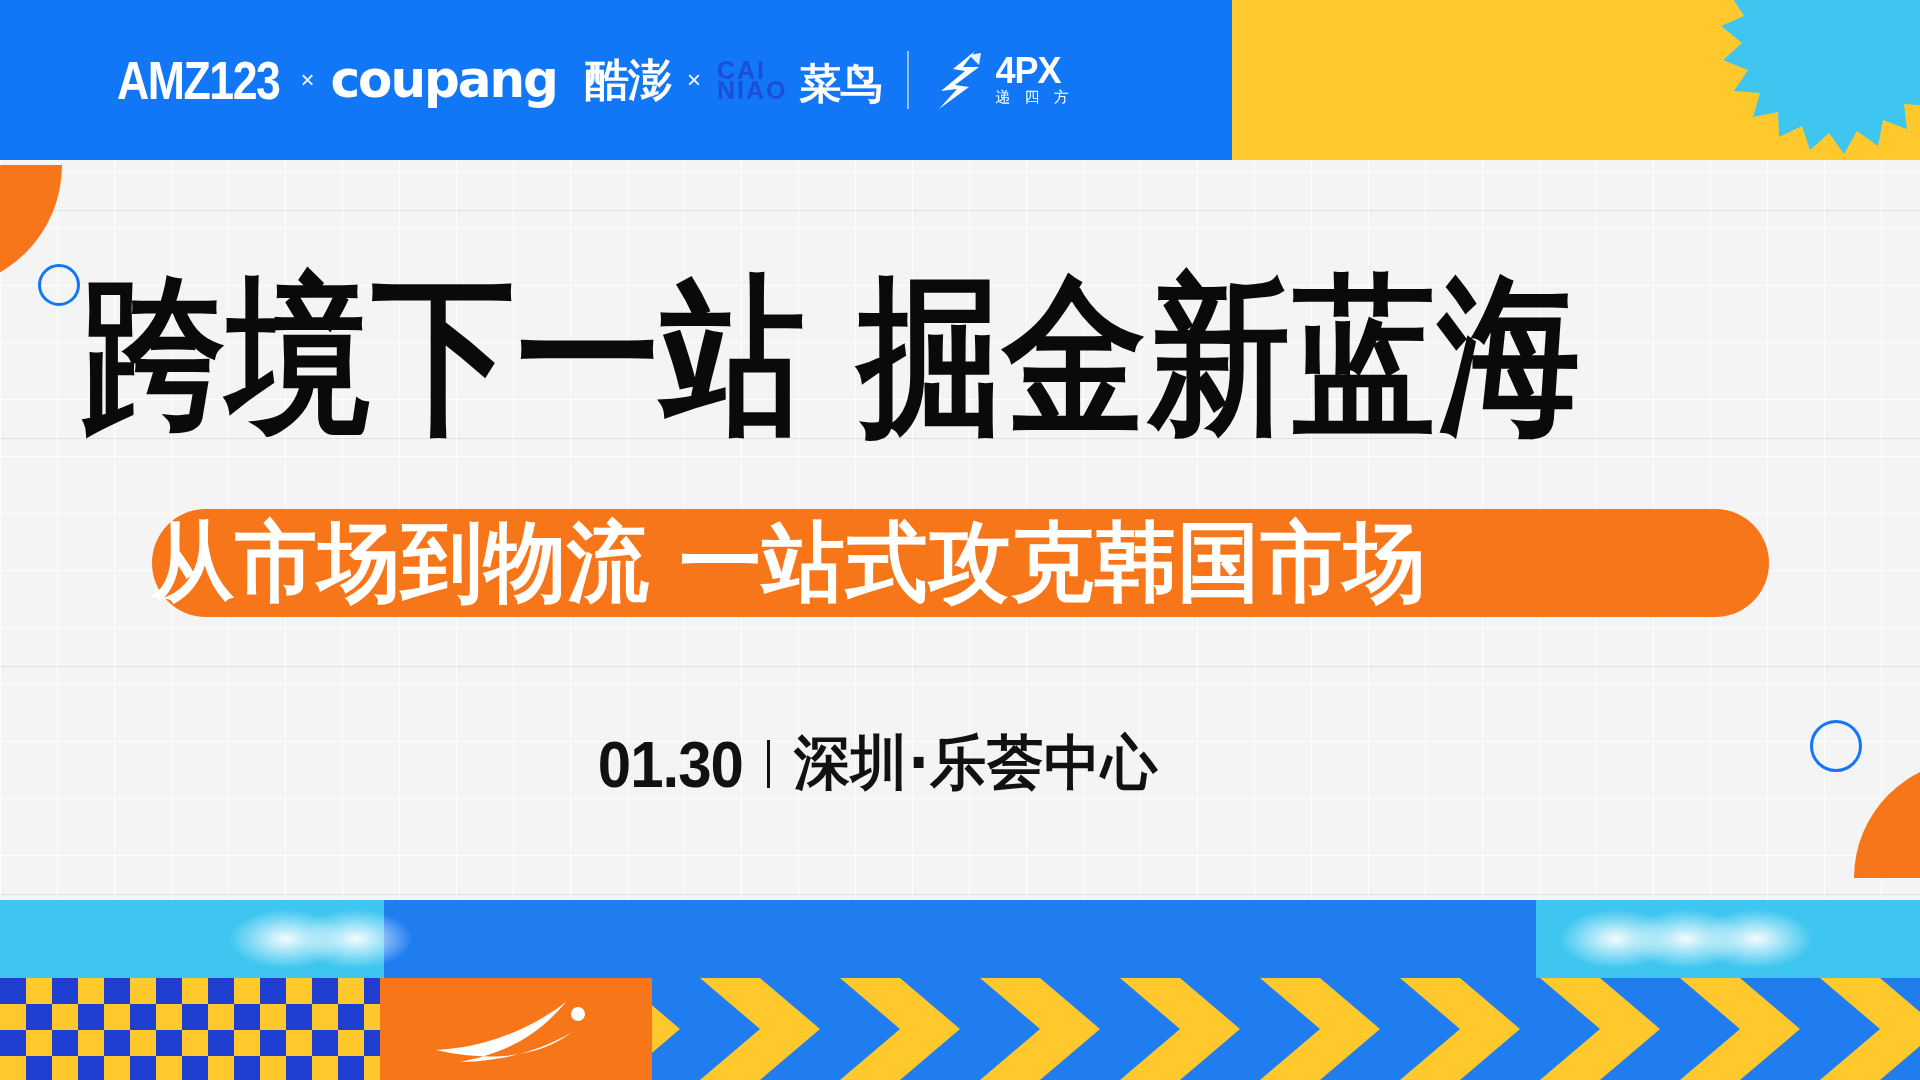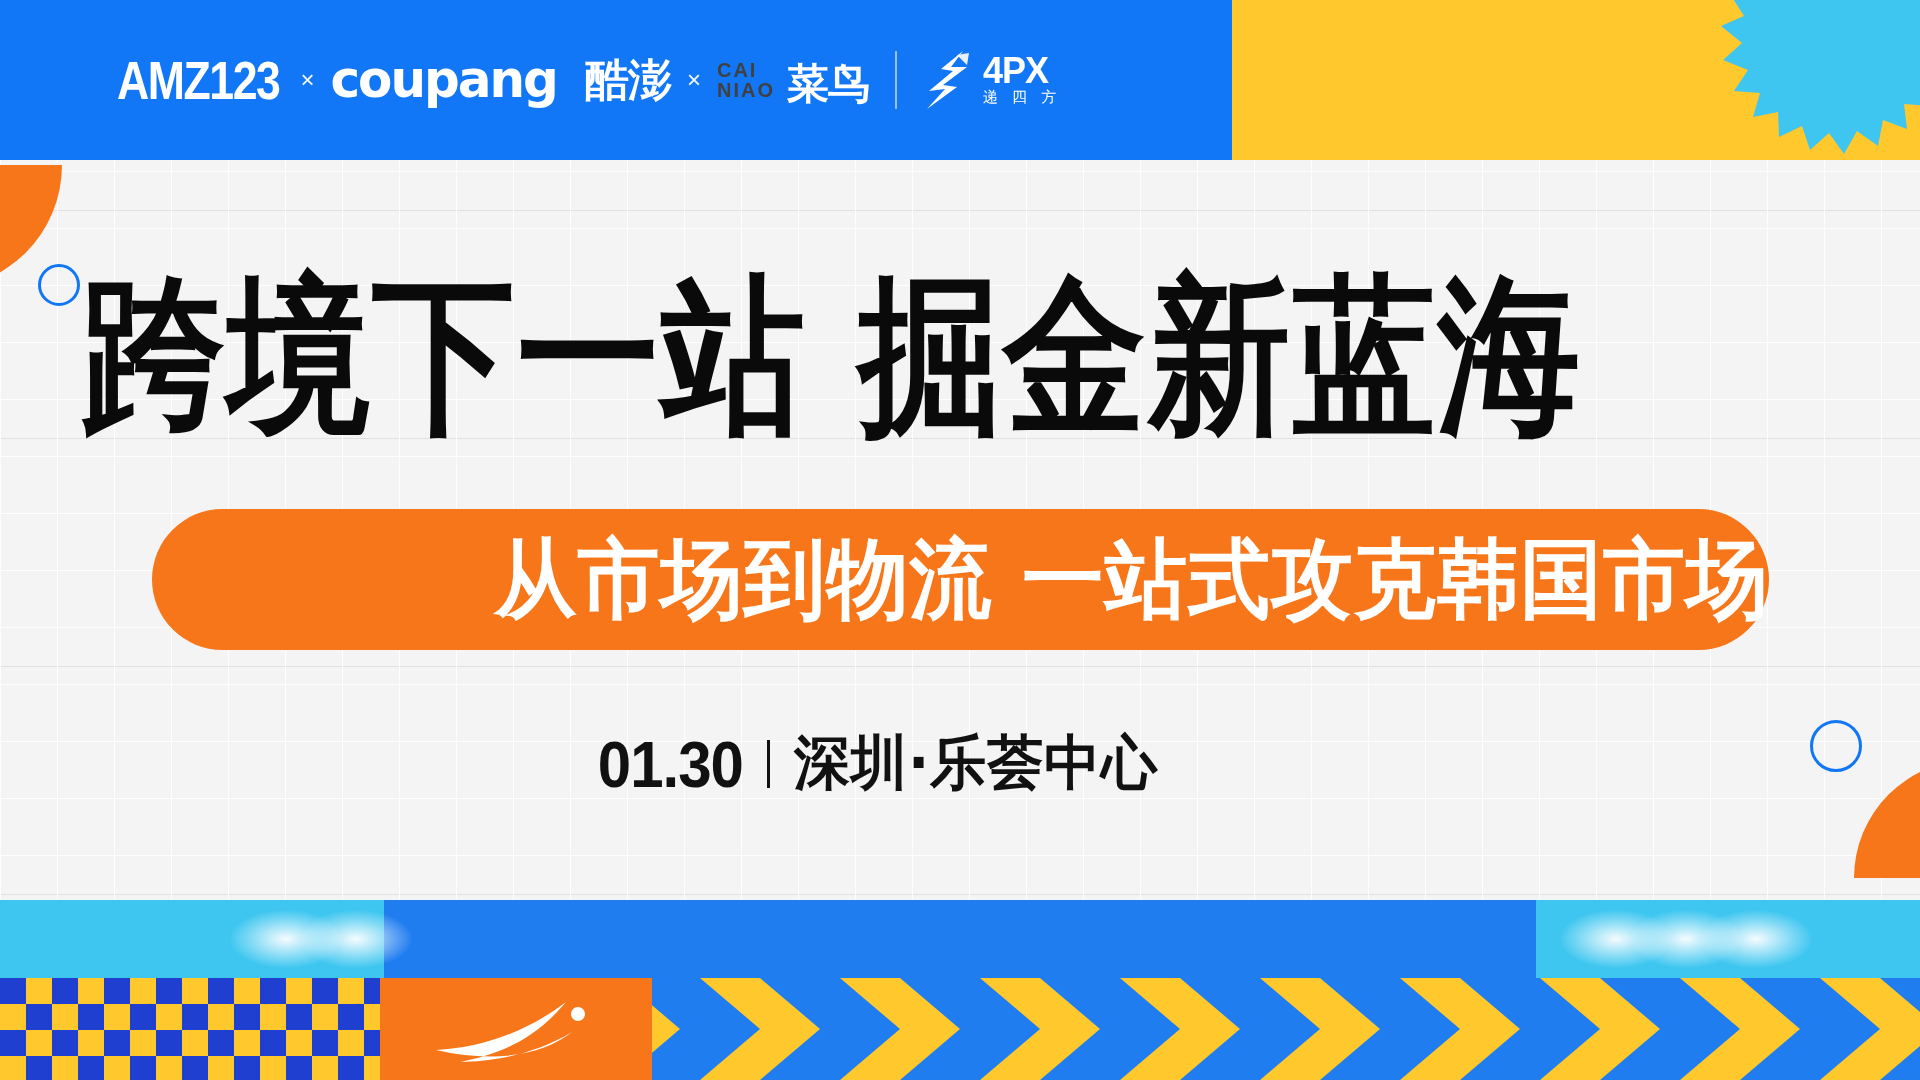--- a/index.html
+++ b/index.html
@@ -64,21 +64,21 @@
     transform:scaleY(1.02);
   }
   .logo-coupang-cn{
     color:#fff;font-size:44px;font-weight:bold;margin-left:28px;
     letter-spacing:-1px;white-space:nowrap;
   }
   .logo-cainiao{
     display:flex;align-items:center;white-space:nowrap;
   }
   .cainiao-mark{
-    color:#404040;font-size:20px;line-height:20px;font-weight:bold;
+    color:#1d4ed8;font-size:25px;line-height:20px;font-weight:bold;
     letter-spacing:2px;text-align:left;
   }
   .cainiao-mark span{display:block;}
   .logo-cainiao-cn{
     color:#fff;font-size:42px;font-weight:bold;margin-left:12px;letter-spacing:-1px;margin-top:8px;
   }
   .divider-v{
     width:2px;height:58px;background:rgba(255,255,255,.55);margin:0 26px;
   }
   .logo-4px{display:flex;align-items:center;white-space:nowrap;}
@@ -116,23 +116,23 @@
   .headline-text{
     display:inline-block;
     font-family:"DejaVu Sans","Liberation Sans",sans-serif;
     font-size:140px;font-weight:bold;color:#0a0a0a;
     letter-spacing:2px;line-height:1;white-space:nowrap;
     transform:scaleX(1.02) scaleY(1.22);transform-origin:center center;
   }
 
   
   .pill{
-    position:absolute;left:152px;top:509px;width:1617px;height:141px;
+    position:absolute;left:152px;top:509px;width:1617px;height:108px;
     background:#f7761a;border-radius:74px;z-index:8;
-    display:flex;align-items:center;justify-content:flex-end;
+    display:flex;align-items:center;justify-content:flex-start;
   }
   .pill-text{
     color:#fff;font-size:82px;font-weight:bold;letter-spacing:1px;
     font-family:"DejaVu Sans","Liberation Sans",sans-serif;white-space:nowrap;
     transform:scaleY(1.06);
   }
 
   
   .dateline{
     position:absolute;left:0;top:726px;width:1756px;text-align:center;z-index:8;

